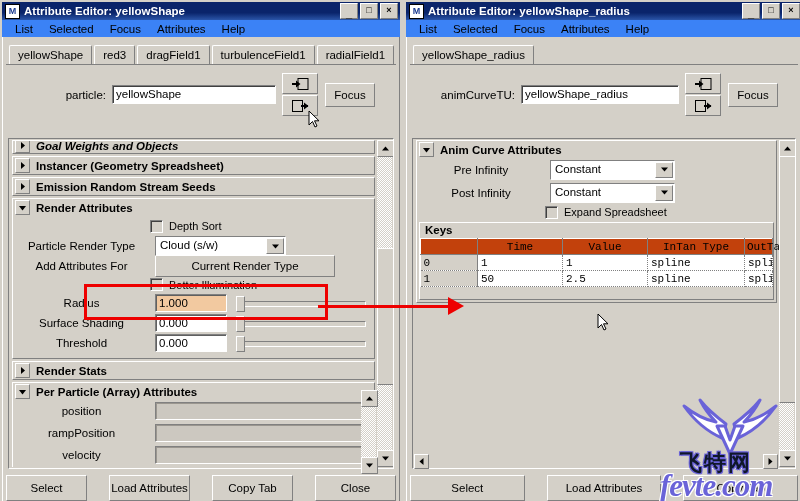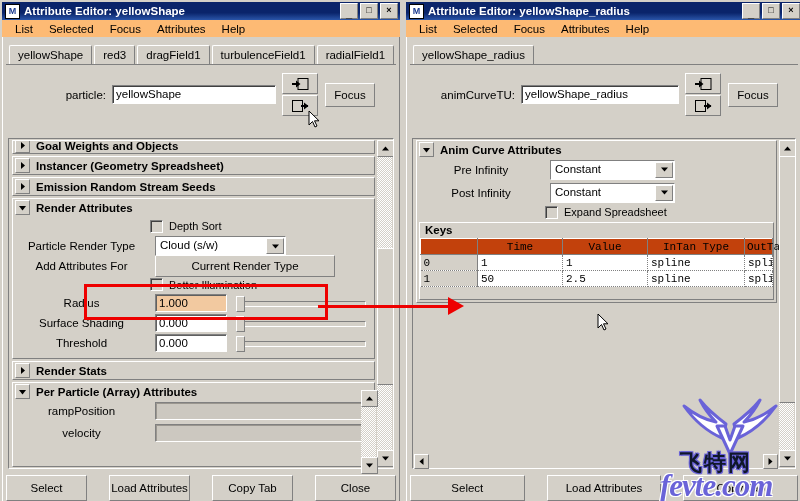--- a/index.html
+++ b/index.html
@@ -25,21 +25,21 @@
              font-size:9px;font-weight:bold;color:#1a3a8f;line-height:1;overflow:hidden;}
   .title-text{color:#fff;font-weight:bold;font-size:11.5px;flex:1;white-space:nowrap;overflow:hidden;}
   .tbtns{display:flex;gap:2px;}
   .tbtn{width:16px;height:14px;background:#d4d0c8;border:1px solid;
         border-color:#fff #808080 #808080 #fff;display:flex;align-items:center;
         justify-content:center;font-size:9px;font-weight:bold;color:#000;line-height:1;}
   .tbtn span{display:block;transform:translateY(-1px);}
   .tbtn.mini span{transform:translateY(2px);font-size:11px;}
 
   
-  .menubar{height:17px;display:flex;align-items:center;padding-left:6px;gap:0px;background:#fdba74;}
+  .menubar{height:17px;display:flex;align-items:center;padding-left:6px;gap:0px;background:#3b82f6;}
   .menuitem{padding:1px 9px 1px 7px;font-size:11.5px;white-space:nowrap;}
 
   
   .tabstrip{position:relative;height:22px;margin:6px 0 0 0;padding-left:7px;
             display:flex;align-items:flex-end;}
   .tab{height:19px;line-height:18px;padding:0 8px;font-size:11.5px;white-space:nowrap;
        background:#d4d0c8;border:1px solid;border-color:#fff #808080 #d4d0c8 #fff;
        border-bottom:none;margin-right:2px;border-radius:2px 2px 0 0;}
   .tab.active{background:#d4d0c8;font-weight:normal;border-color:#fff #808080 #d4d0c8 #fff;}
   .tabline{position:absolute;left:4px;right:4px;bottom:0;height:1px;background:#808080;}
@@ -193,21 +193,21 @@
               <path d="M12 2.5 L12 9.5 L16.5 6 Z" fill="#000"></path>
             </svg>
         </div>
       </div>
       <div class="pbtn focusbtn">Focus</div>
     </div>
 
     <div class="pane" style="top:136px;bottom:34px;">
       <div class="paneinner">
 
-        <div class="frame" style="height:12px;overflow:hidden;">
+        <div class="frame" style="height:12px;overflow:hidden;font-style:italic;">
           <div class="frhead" style="margin-top:-4px;">
             <div class="arrbtn">
               <svg width="6" height="7" viewBox="0 0 6 7">
                   <path d="M1 0 L5 3.5 L1 7 Z" fill="#000"></path>
                 </svg>
             </div>
             <div class="frtitle">Goal Weights and Objects</div>
           </div>
         </div>
 
@@ -313,20 +313,24 @@
         </div>
 
         <div class="frame">
           <div class="frhead">
             <div class="arrbtn">
               <svg width="7" height="6" viewBox="0 0 7 6">
                   <path d="M0 1 L7 1 L3.5 5.5 Z" fill="#000"></path>
                 </svg>
             </div>
             <div class="frtitle">Per Particle (Array) Attributes</div>
+          </div>
+          <div class="arow" style="height:22px;">
+            <div class="alabel" style="width:137px;">position</div>
+            <div class="grayfield" style="flex:1;"></div>
           </div>
           <div class="arow" style="height:22px;">
             <div class="alabel" style="width:137px;">rampPosition</div>
             <div class="grayfield" style="flex:1;"></div>
           </div>
           <div class="arow" style="height:22px;">
             <div class="alabel" style="width:137px;">velocity</div>
             <div class="grayfield" style="flex:1;"></div>
           </div>
           <div class="arow" style="height:22px;">

